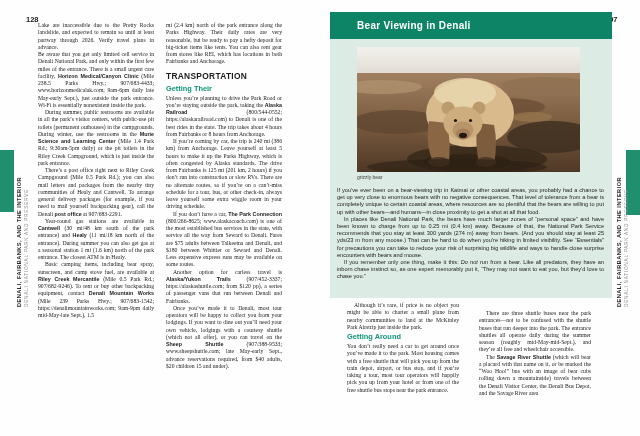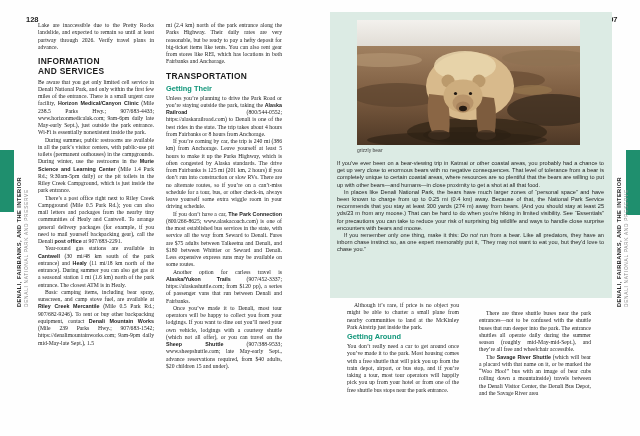--- a/index.html
+++ b/index.html
@@ -51,24 +51,20 @@
 
   <div class="tab tab-left"></div>
   <div class="edge-text edge-left">
     <div class="edge-bold">DENALI, FAIRBANKS, AND THE INTERIOR</div>
     <div class="edge-light">DENALI NATIONAL PARK AND PRESERVE</div>
   </div>
   <div class="pagenum pagenum-left">128</div>
 
   <div class="col col-l1">
     <p class="para">Lake are inaccessible due to the Pretty Rocks landslide, and expected to remain so until at least partway through 2026. Verify travel plans in advance.</p>
-    <div class="h-caps">
-      <div>INFORMATION</div>
-      <div>AND SERVICES</div>
-    </div>
     <p class="para">Be aware that you get only limited cell service in Denali National Park, and only within the first few miles of the entrance. There is a small urgent care facility, <span class="b">Horizon Medical/Canyon Clinic</span> (Mile 238.5 Parks Hwy.; 907/683-4433; www.horizonmedicalak.com; 9am-6pm daily late May-early Sept.), just outside the park entrance. Wi-Fi is essentially nonexistent inside the park.</p>
     <p class="para ind">During summer, public restrooms are available in all the park’s visitor centers, with public-use pit toilets (permanent outhouses) in the campgrounds. During winter, use the restrooms in the <span class="b">Murie Science and Learning Center</span> (Mile 1.4 Park Rd.; 9:30am-5pm daily) or the pit toilets in the Riley Creek Campground, which is just inside the park entrance.</p>
     <p class="para ind">There’s a post office right next to Riley Creek Campground (Mile 0.5 Park Rd.); you can also mail letters and packages from the nearby tiny communities of Healy and Cantwell. To arrange general delivery packages (for example, if you need to mail yourself backpacking gear), call the Denali <span class="b">post office</span> at 907/683-2291.</p>
     <p class="para ind">Year-round gas stations are available in <span class="b">Cantwell</span> (30 mi/48 km south of the park entrance) and <span class="b">Healy</span> (11 mi/18 km north of the entrance). During summer you can also get gas at a seasonal station 1 mi (1.6 km) north of the park entrance. The closest ATM is in Healy.</p>
     <p class="para ind">Basic camping items, including bear spray, sunscreen, and camp stove fuel, are available at <span class="b">Riley Creek Mercantile</span> (Mile 0.5 Park Rd.; 907/682-9246). To rent or buy other backpacking equipment, contact <span class="b">Denali Mountain Works</span> (Mile 239 Parks Hwy.; 907/683-1542; https://denalimountainworks.com; 9am-9pm daily mid-May-late Sept.), 1.5</p>
   </div>
 
   <div class="col col-l2">
     <p class="para">mi (2.4 km) north of the park entrance along the Parks Highway. Their daily rates are very reasonable, but be ready to pay a hefty deposit for big-ticket items like tents. You can also rent gear from stores like REI, which has locations in both Fairbanks and Anchorage.</p>
     <div class="h-caps">TRANSPORTATION</div>
@@ -81,20 +77,21 @@
   </div>
 
   <div class="tab tab-right"></div>
   <div class="edge-text edge-right">
     <div class="edge-bold">DENALI, FAIRBANKS, AND THE INTERIOR</div>
     <div class="edge-light">DENALI NATIONAL PARK AND PRESERVE</div>
   </div>
   <div class="pagenum pagenum-right">297</div>
 
   <div class="box">
+    <div class="box-header">Bear Viewing in Denali</div>
 
     <svg class="box-photo" viewBox="0 0 223 125" preserveAspectRatio="none">
       <defs>
         <linearGradient id="sky" x1="0" y1="0" x2="0" y2="1">
           <stop offset="0" stop-color="#f3f1ed"></stop>
             <stop offset="1" stop-color="#ddd8d0"></stop>
         </linearGradient>
         <linearGradient id="ground" x1="0" y1="0" x2="0" y2="1">
           <stop offset="0" stop-color="#a08060"></stop>
             <stop offset="0.5" stop-color="#7c5c40"></stop>

